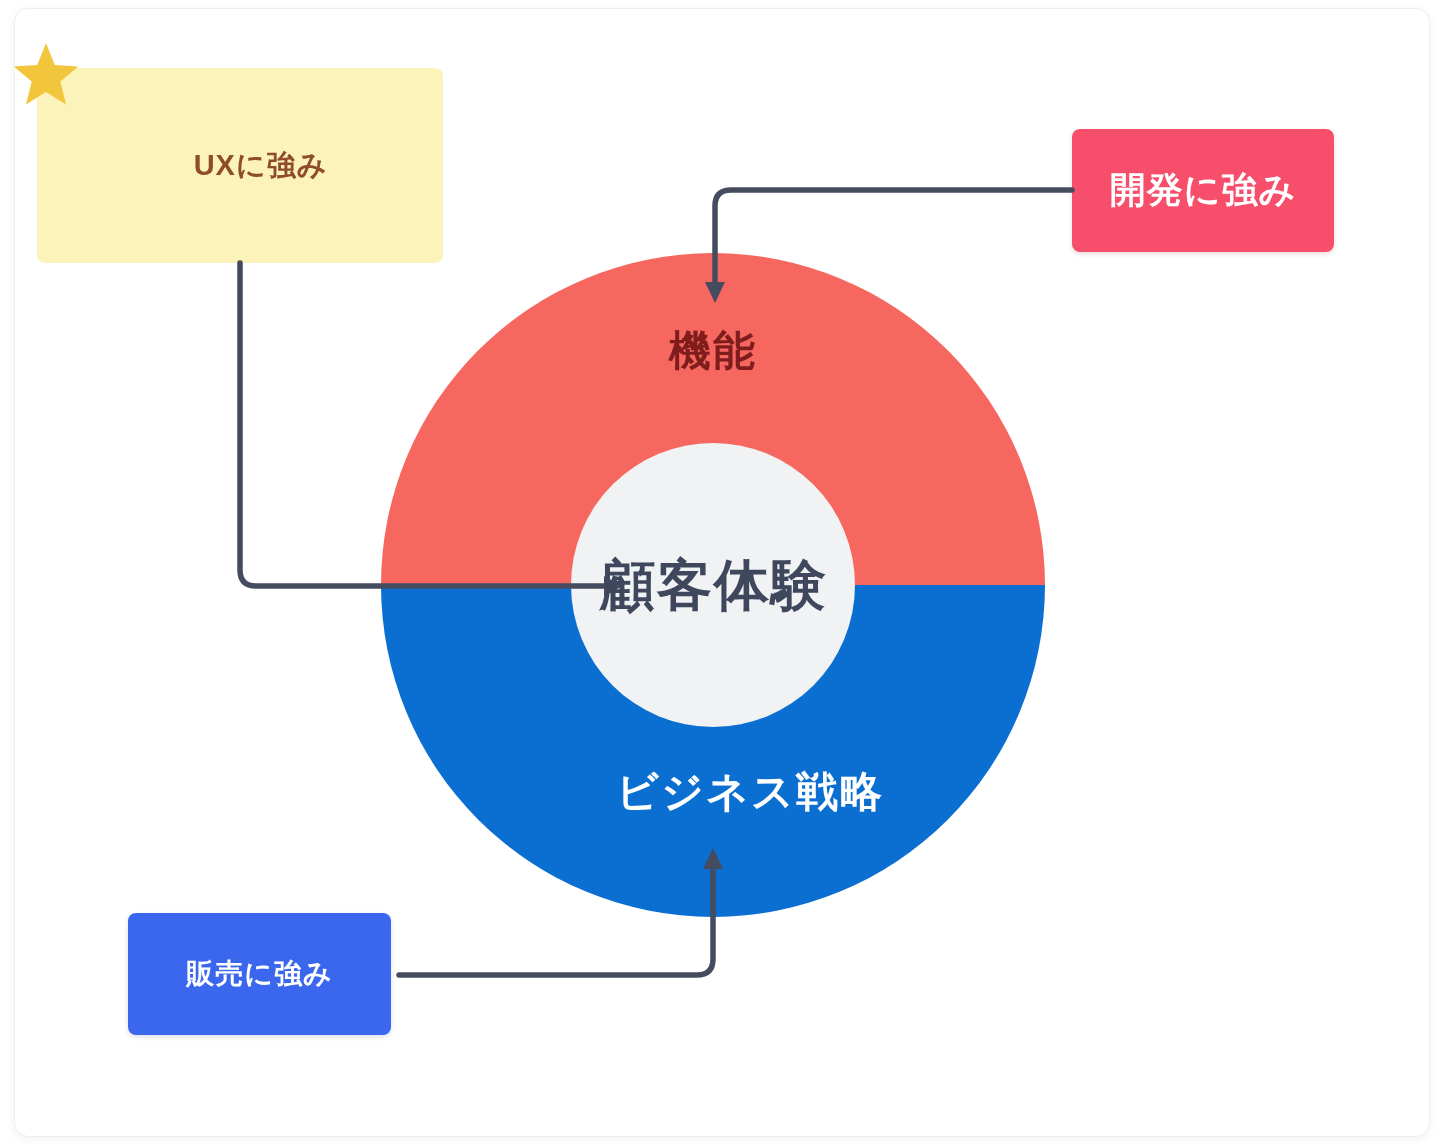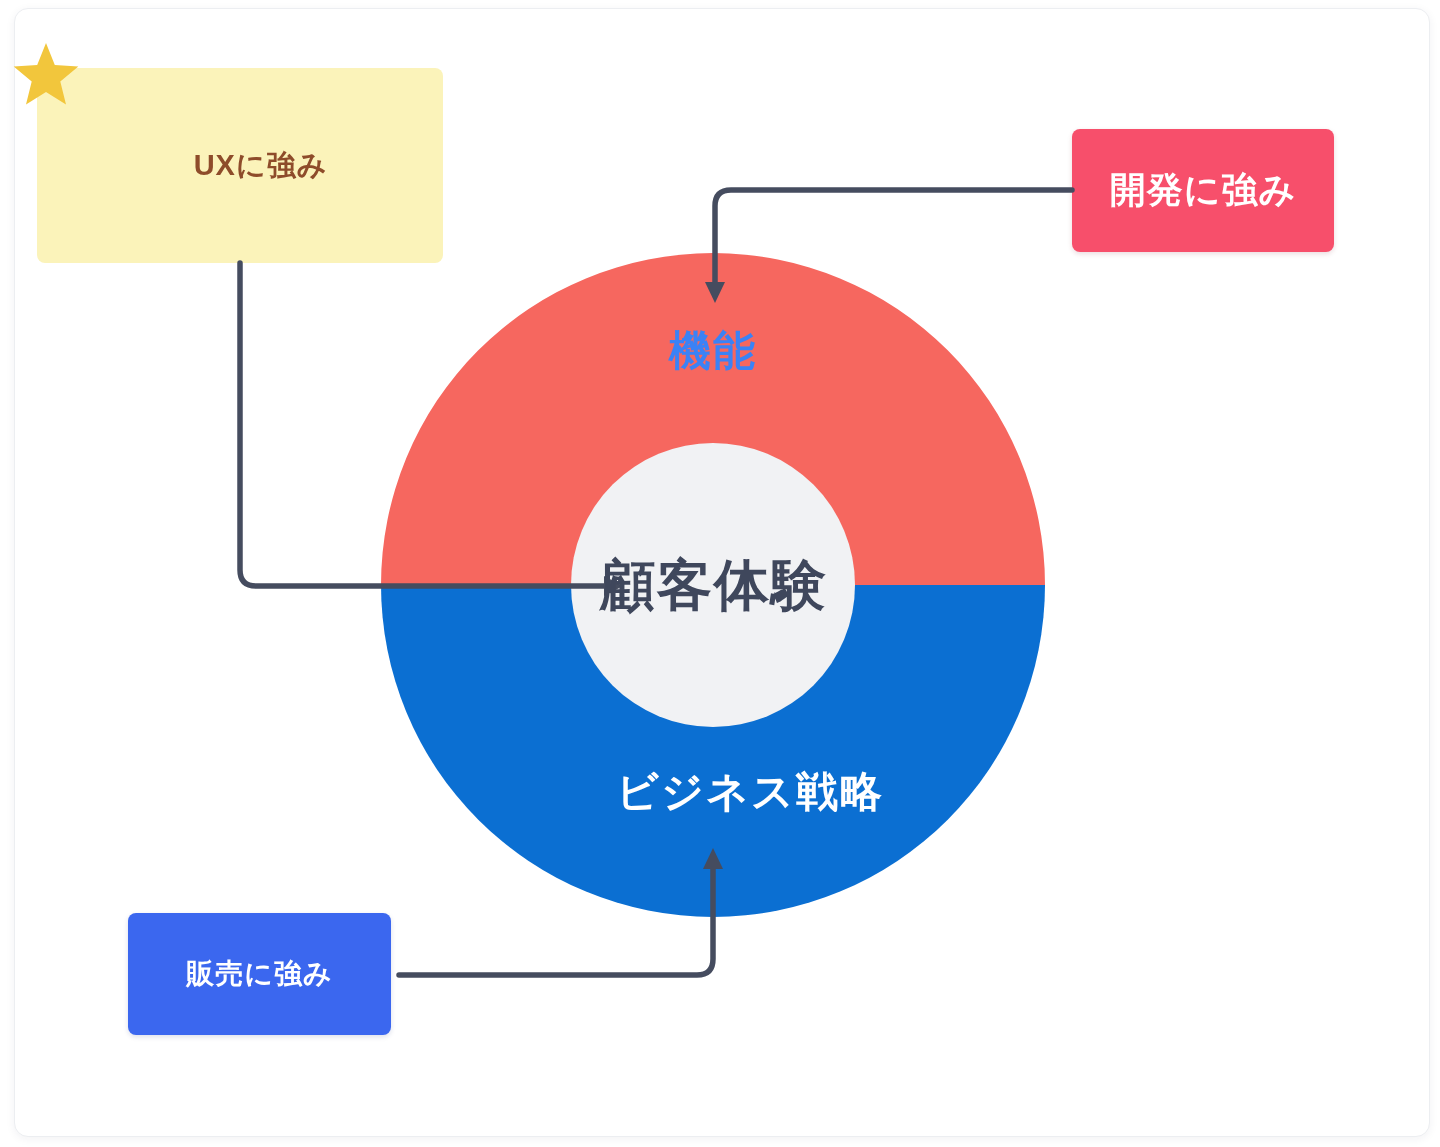--- a/index.html
+++ b/index.html
@@ -104,19 +104,19 @@
     </g>
 
     <g>
       <path d="M399,975 L697,975 Q713,975 713,959 L713,867" fill="none" stroke-width="5.5" stroke-linecap="round" stroke-linejoin="round" stroke="#454c5f"></path>
       <polygon points="703,869 723,869 713,848" fill="#454c5f"></polygon>
     </g>
 
     <polygon points="46,43 54.8,64.9 78.3,66.5 60.3,81.6 66,104.5 46,92 26,104.5 31.7,81.6 13.7,66.5 37.2,64.9" fill="#f2c63c"></polygon>
   </svg>
 
-  <span class="donut-label label-top" style="color: #3b82f6;">機能</span>
+  <span class="donut-label label-top" style="color: #7f1d1d;">機能</span>
 
   <span class="donut-label label-bottom" style="color: rgb(255, 255, 255);">ビジネス戦略</span>
 
   <span class="donut-label label-center" style="color: rgb(63, 71, 92);">顧客体験</span>
 
 </div>
 
 </body></html>

